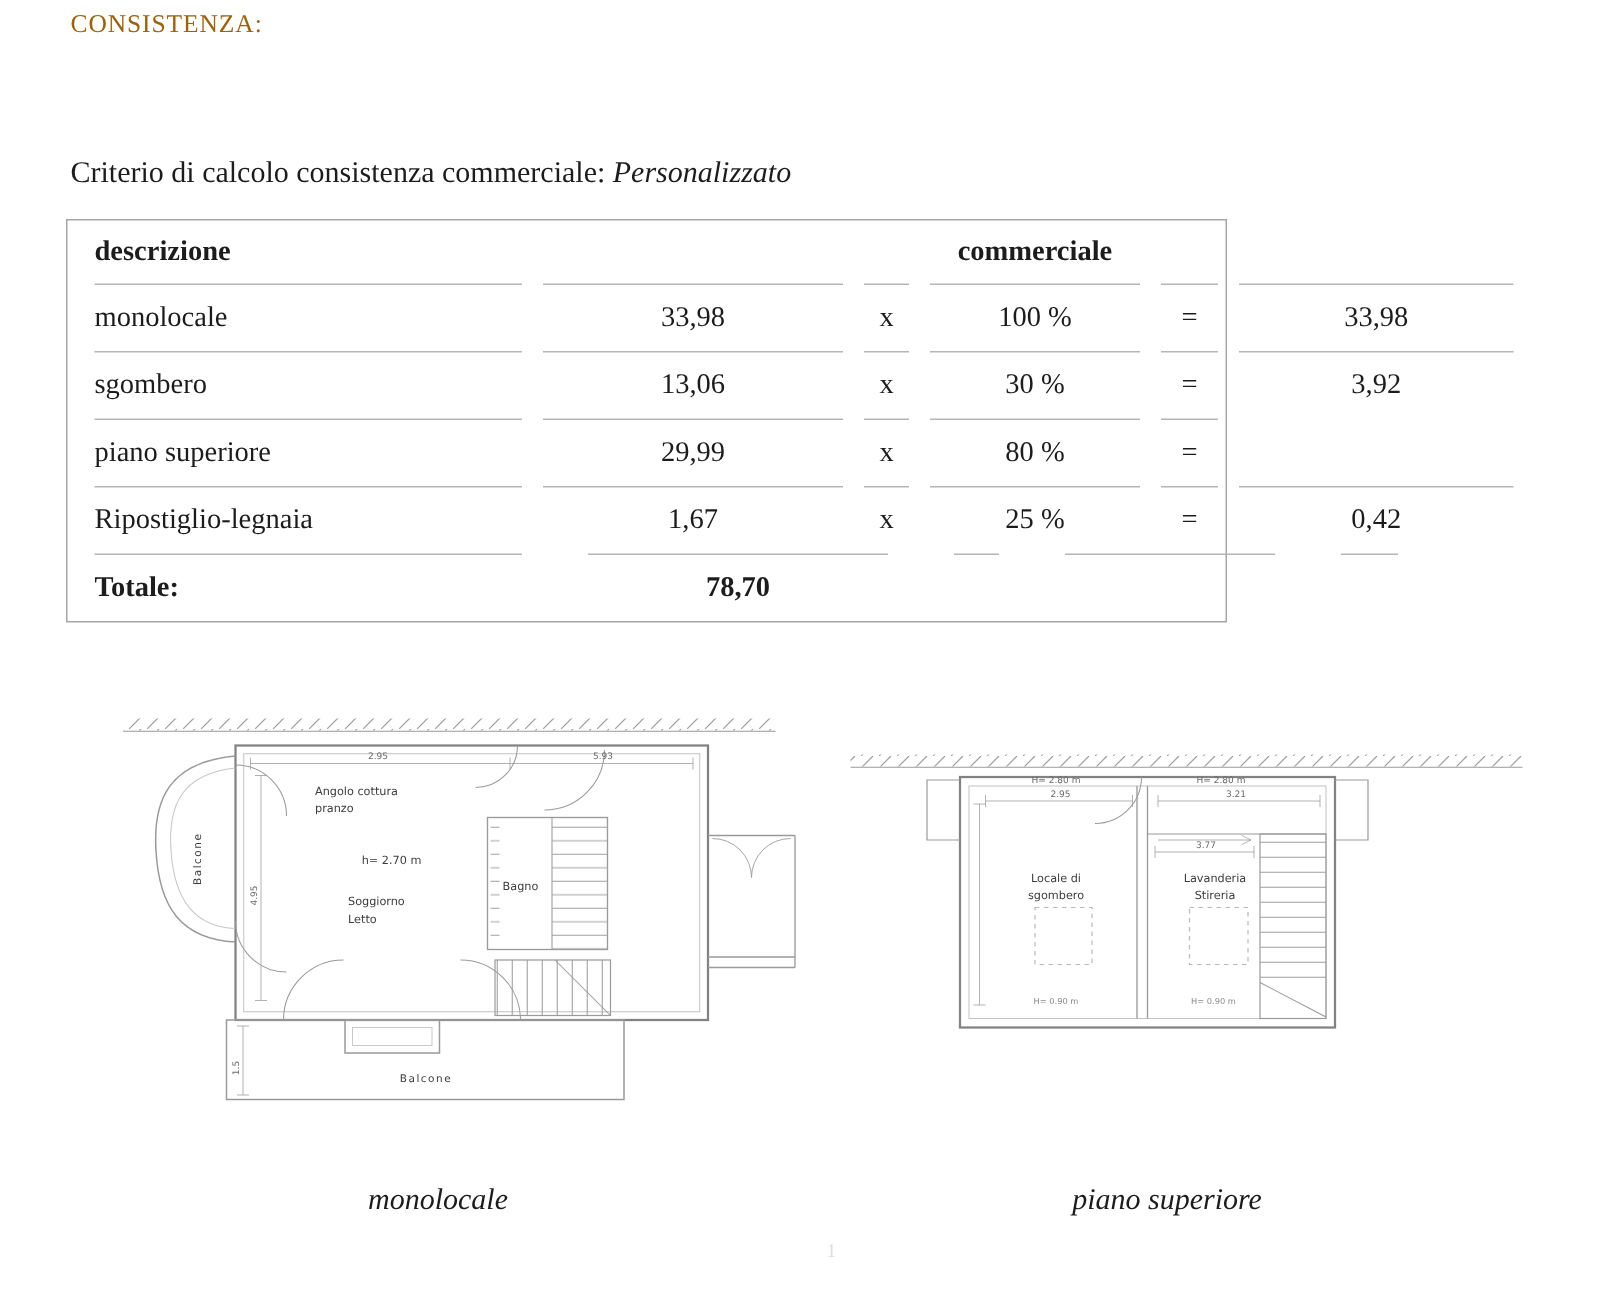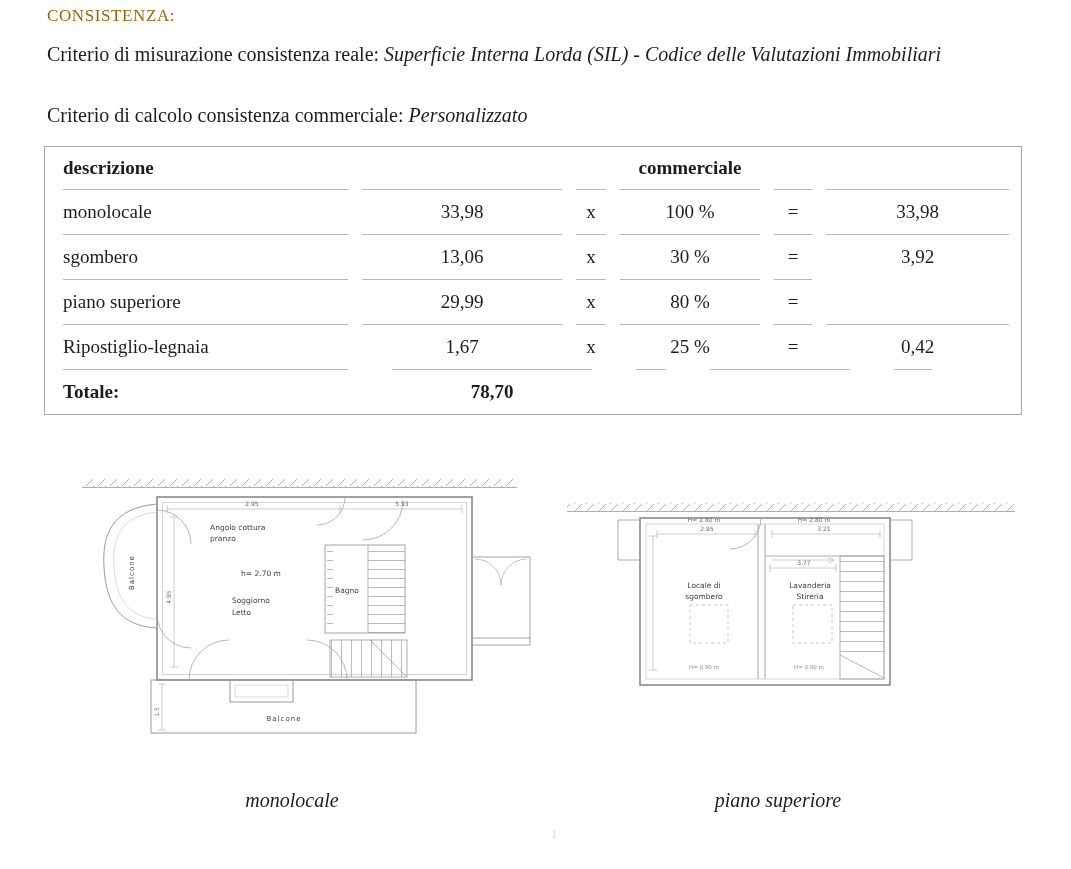--- a/index.html
+++ b/index.html
@@ -11,21 +11,21 @@
     position:absolute; left:47px; top:6px;
     font-size:17px; letter-spacing:0.6px; color:#a16207;
   }
   .crit { position:absolute; left:47px; width:988px; font-size:20px; line-height:28px; margin:0; }
   .crit em { font-style:italic; }
   #crit1 { top:40px; }
   #crit2 { top:101px; }
 
   
   .tbl {
-    position:absolute; left:44px; top:146px; width:978px;
+    position:absolute; left:44px; top:146px; width:774px;
     border:1px solid #a6a6a6; box-sizing:border-box;
     font-size:19px; background:#fff;
   }
   .trow {
     display:grid;
     grid-template-columns:285px 200px 30px 140px 38px 183px;
     column-gap:14px;
     padding:0 12px 0 18px;
     height:45px; box-sizing:border-box;
   }
@@ -51,21 +51,20 @@
   #cap-right { left:668px; top:789px; }
   .page-num { position:absolute; left:551px; top:826px; font-size:13px; color:#dcdcdc; }
 </style>
 </head>
 <body>
 
 <div class="page">
 
   <div class="section-label">CONSISTENZA:</div>
 
-  <p class="crit" id="crit1"><span>Criterio di misurazione consistenza reale: </span><em>Superficie Interna Lorda (SIL) - Codice delle Valutazioni Immobiliari</em></p>
 
   <p class="crit" id="crit2"><span>Criterio di calcolo consistenza commerciale: </span><em>Personalizzato</em></p>
 
   <div class="tbl">
     <div class="trow head">
       <div>descrizione</div>
       <div class="c-op"></div>
       <div class="c-op"></div>
       <div class="c-num">commerciale</div>
     </div>

